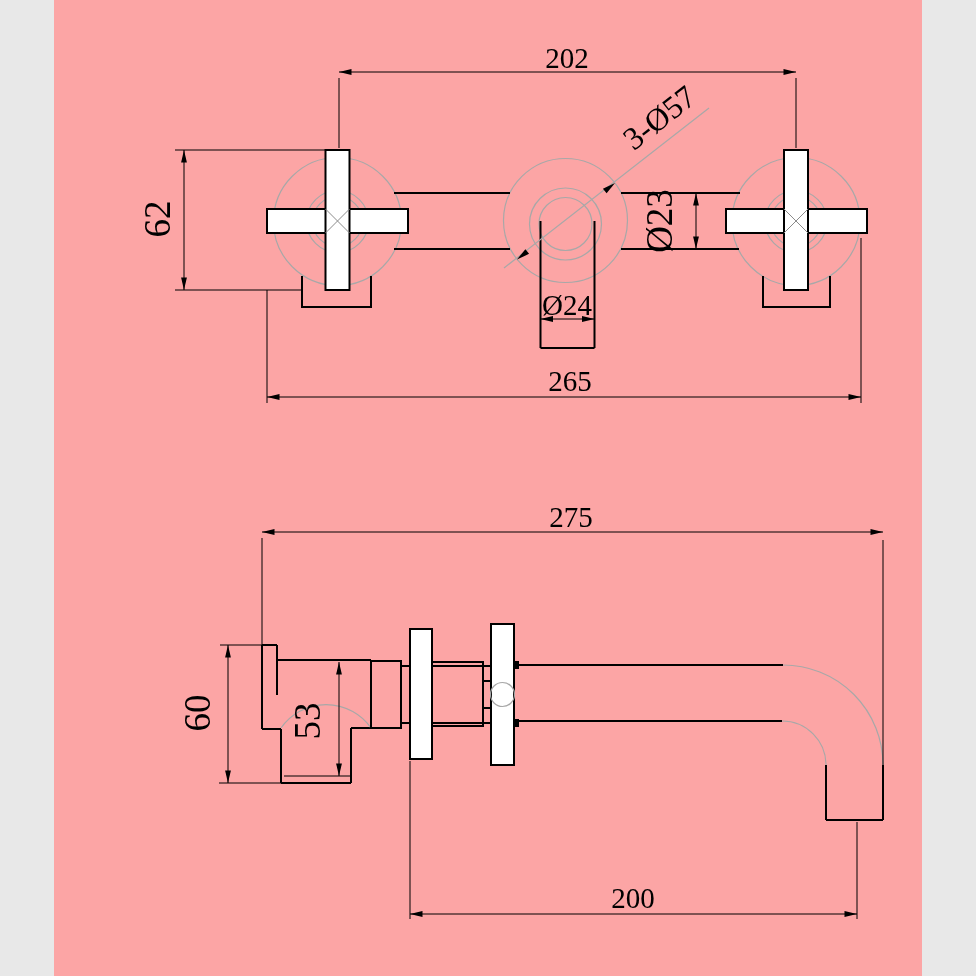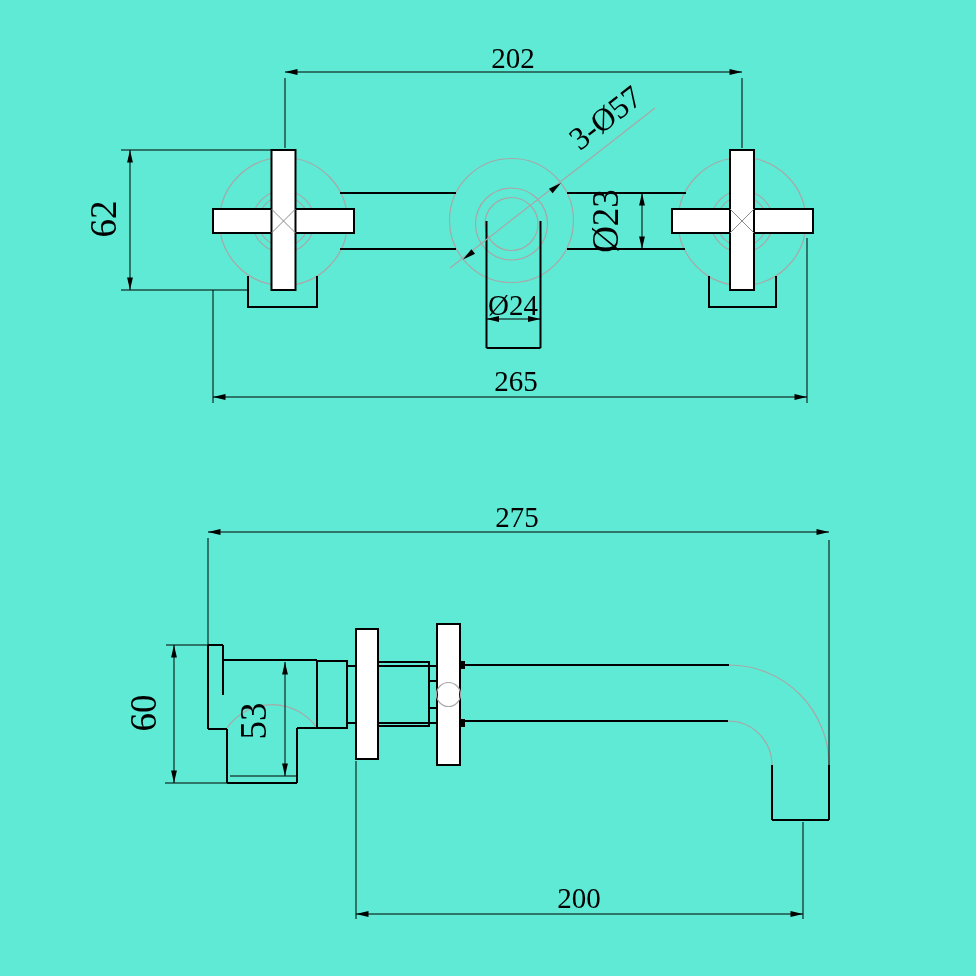--- a/index.html
+++ b/index.html
@@ -1,16 +1,16 @@
 <!DOCTYPE html>
 <html><head>
 <meta charset="utf-8">
 <style>
   html,body{margin:0;padding:0;background:#e8e8e8;}
-  .page{width:976px;height:976px;background:#5eead4;position:relative;margin:0 auto;overflow:hidden;}
+  .page{width:868px;height:976px;background:#fca5a5;position:relative;margin:0 auto;overflow:hidden;}
   svg{display:block;}
   .obj{stroke:#000000;stroke-width:2;fill:none;stroke-linecap:butt;}
   .objf{stroke:#000000;stroke-width:2;fill:#ffffff;}
   .thin{stroke:#000000;stroke-width:1;fill:none;}
   .gray{stroke:#a8a8a8;stroke-width:1.2;fill:none;}
   .chamfer{stroke:#8b8b8b;stroke-width:1;fill:none;}
   .nub{stroke:#000000;stroke-width:5;fill:none;}
   .dimtext{font-family:"Liberation Serif","DejaVu Serif",serif;fill:#000000;}
   .dim-h{font-size:29px;}
   .dim-v{font-size:37px;}

